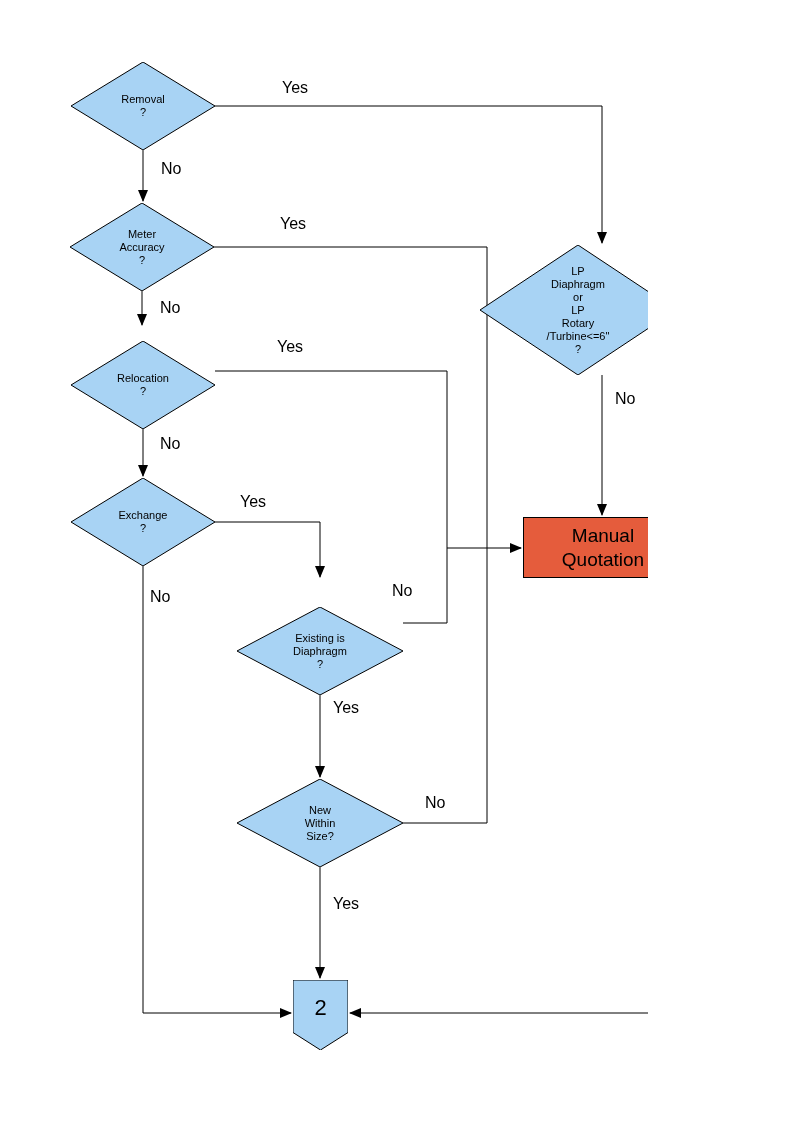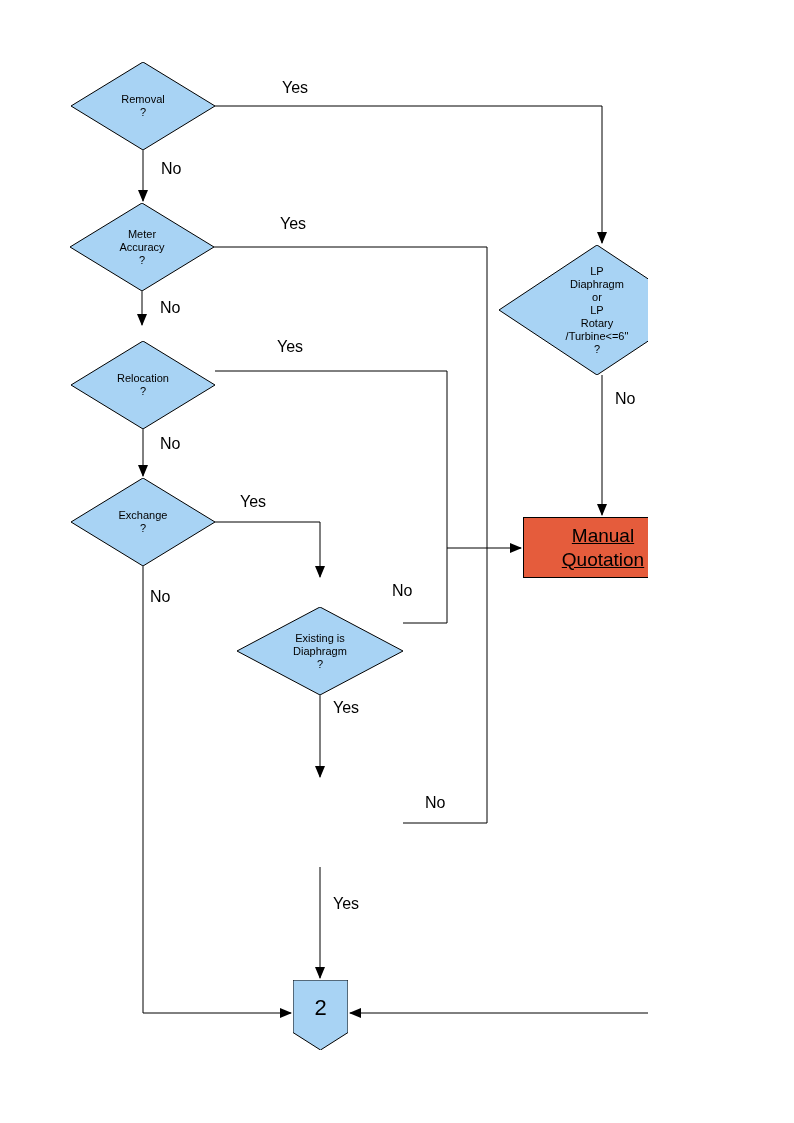--- a/index.html
+++ b/index.html
@@ -47,21 +47,20 @@
   }
   .offpage polygon {
     fill: var(--connector-fill, #A8D3F4);
     stroke: var(--decision-border, #000000);
     stroke-width: 1;
   }
   .process {
     background: var(--process-fill, #E55C3C);
     border: 1px solid var(--decision-border, #000000);
     box-sizing: border-box;
-    text-decoration: underline;
   }
   .process .txt {
     font-size: 19px;
     line-height: 24px;
   }
   .offpage .txt {
     font-size: 22px;
     padding-bottom: 16px;
   }
   .edge-label {
@@ -146,22 +145,30 @@
 
   <div class="node decision" style="left:237px; top:607px; width:166px; height:88px;">
     <svg class="shape" viewBox="0 0 100 100" preserveAspectRatio="none">
       <polygon points="50,0 100,50 50,100 0,50" vector-effect="non-scaling-stroke"></polygon>
     </svg>
     <div class="txt">Existing is
 Diaphragm
 ?</div>
   </div>
 
-
-  <div class="node decision" style="left:499px; top:245px; width:196px; height:130px;justify-content:center;">
+  <div class="node decision" style="left:237px; top:779px; width:166px; height:88px;">
+    <svg class="shape" viewBox="0 0 100 100" preserveAspectRatio="none">
+      <polygon points="50,0 100,50 50,100 0,50" vector-effect="non-scaling-stroke"></polygon>
+    </svg>
+    <div class="txt">New
+Within
+Size?</div>
+  </div>
+
+  <div class="node decision" style="left:480px; top:245px; width:196px; height:130px;justify-content:center;">
     <svg class="shape" viewBox="0 0 100 100" preserveAspectRatio="none">
       <polygon points="50,0 100,50 50,100 0,50" vector-effect="non-scaling-stroke"></polygon>
     </svg>
     <div class="txt">LP
 Diaphragm
 or
 LP
 Rotary
 /Turbine&lt;=6"
 ?</div>

